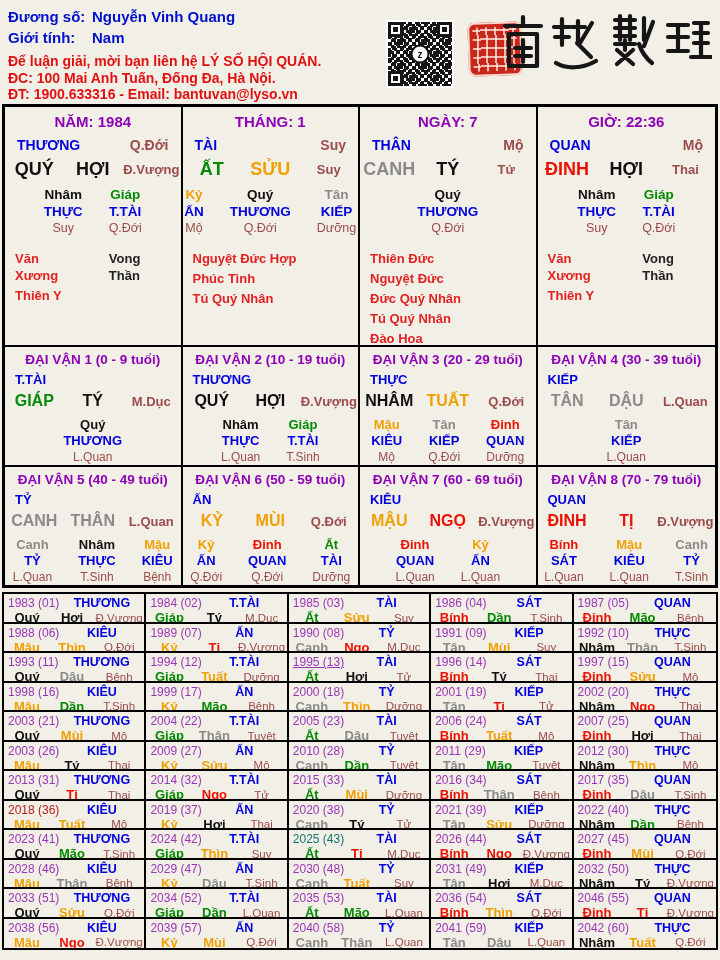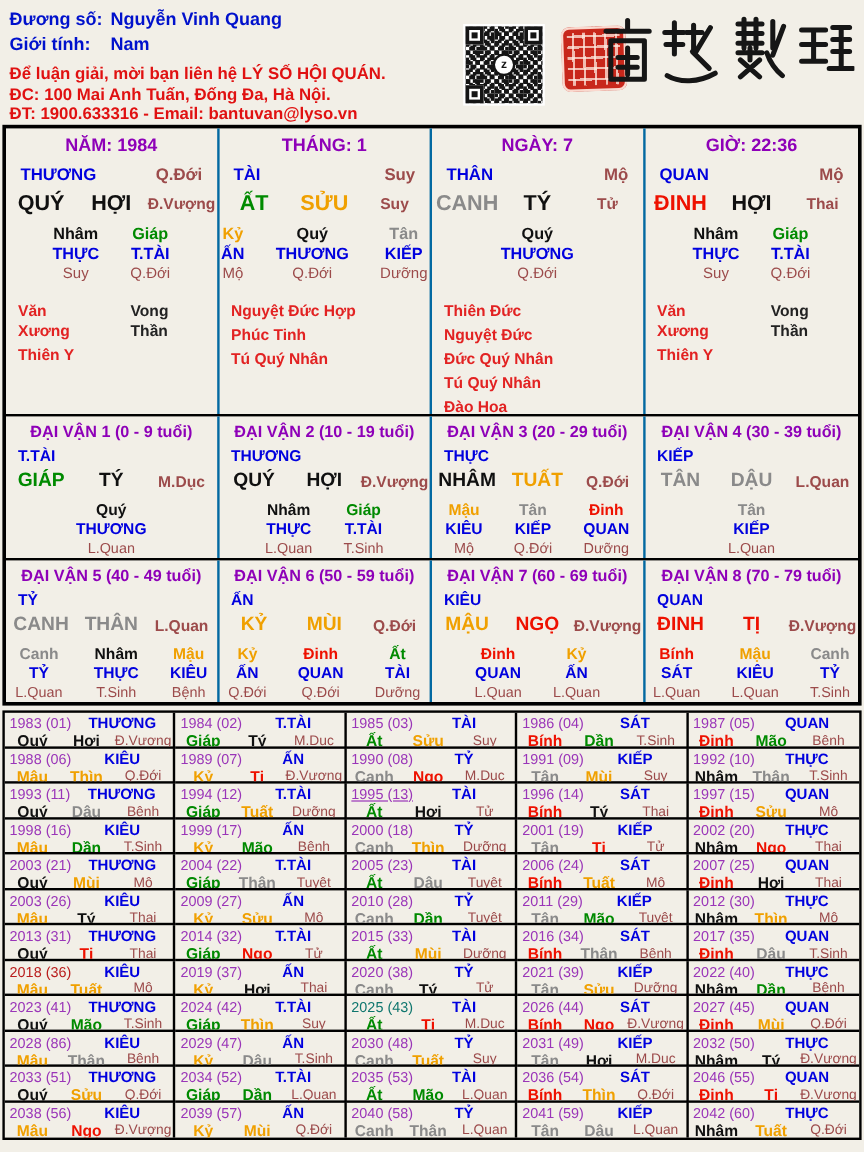--- a/index.html
+++ b/index.html
@@ -38,21 +38,21 @@
       repeating-linear-gradient(90deg, rgba(255,236,226,.75) 0 2px, transparent 2px 9px);
     box-shadow:inset 0 0 0 2px rgba(255,236,226,.9), inset 0 0 0 5px var(--seal_red);}
   .glyph{position:absolute;top:6px;width:50px;height:62px}
   .glyph path{stroke:#161616;stroke-width:4.2;fill:none;stroke-linecap:round;stroke-linejoin:round}
   .g1{left:30px}.g2{left:82px}.g3{left:140px}.g4{left:194px}
   
   .board1{position:absolute;left:2px;top:104px;width:716px;box-sizing:border-box;border:3px solid #000}
   .pillar-row{display:grid;grid-template-columns:repeat(4,1fr);height:238px;border-bottom:2px solid #000}
   .dv-row{display:grid;grid-template-columns:repeat(4,1fr);height:118px}
   #dv-row-1{border-bottom:2px solid #000}
-  .pillar,.dv{border-right:2px solid #0369a1;padding:3px 0;box-sizing:border-box;overflow:hidden}
+  .pillar,.dv{border-right:2px solid #000000;padding:3px 0;box-sizing:border-box;overflow:hidden}
   .pillar:last-child,.dv:last-child{border-right:none}
   .card-title{text-align:center;font-weight:bold;font-size:15px;height:24px;line-height:24px;color:var(--purple)}
   .dv .card-title{font-size:13.5px;height:20px;line-height:20px}
   .god-row{display:flex;justify-content:space-between;align-items:center;padding:0 12px;height:22px;font-weight:bold;font-size:14px}
   .dv .god-row{height:19px;font-size:13px;padding:0 10px}
   .stem-row{display:grid;grid-template-columns:1fr 1fr 1fr;align-items:center;height:26px;font-weight:bold}
   .stem-row .stem,.stem-row .branch{font-size:18px;text-align:center}
   .stem-row .stage{font-size:13px;text-align:center}
   .dv .stem-row{height:24px}
   .dv .stem-row .stem,.dv .stem-row .branch{font-size:16px}
@@ -944,21 +944,21 @@
         <span class="ygod" style="color: rgb(0, 0, 222);">QUAN</span>
       </div>
       <div class="yline2">
         <span class="ystem" style="color: rgb(238, 17, 0);">Đinh</span>
         <span class="ybranch" style="color: rgb(240, 160, 0);">Mùi</span>
         <span class="ystage" style="color: rgb(156, 75, 75);">Q.Đới</span>
       </div>
     </div>
     <div class="ycell">
       <div class="yline1">
-        <span class="yyear" style="color: rgb(154, 53, 184);">2028 (86)</span>
+        <span class="yyear" style="color: rgb(154, 53, 184);">2028 (46)</span>
         <span class="ygod" style="color: rgb(0, 0, 222);">KIÊU</span>
       </div>
       <div class="yline2">
         <span class="ystem" style="color: rgb(240, 160, 0);">Mậu</span>
         <span class="ybranch" style="color: rgb(138, 138, 138);">Thân</span>
         <span class="ystage" style="color: rgb(156, 75, 75);">Bệnh</span>
       </div>
     </div>
     <div class="ycell">
       <div class="yline1">

